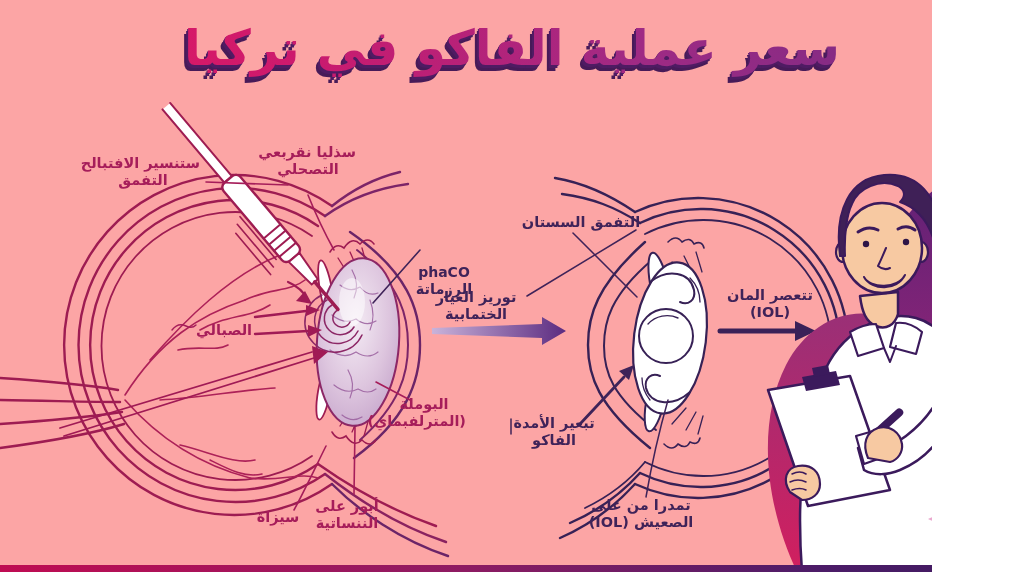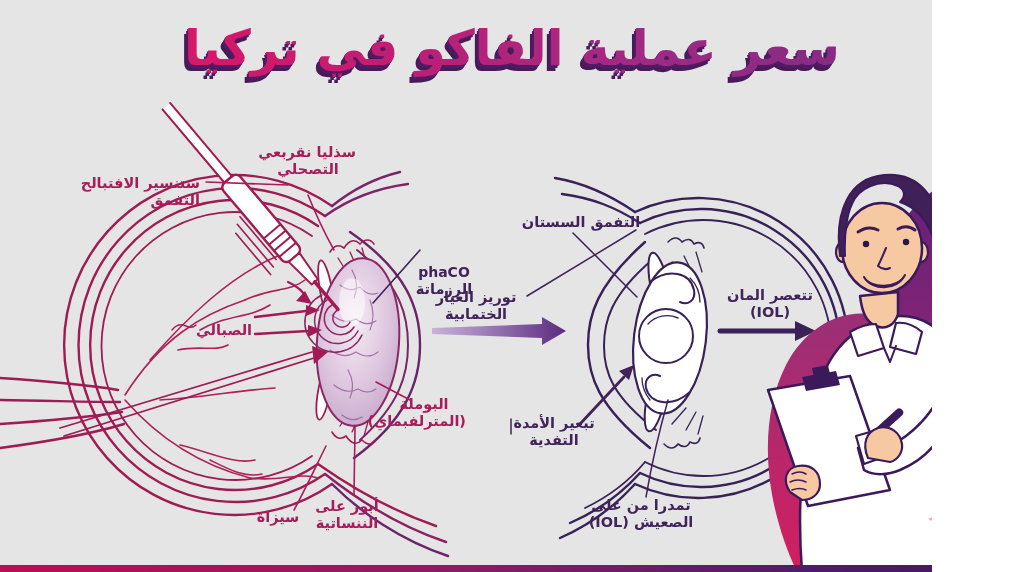--- a/index.html
+++ b/index.html
@@ -1,29 +1,29 @@
 <!DOCTYPE html>
 <html lang="ar"><head>
 <meta charset="utf-8">
 <style>
   html,body{margin:0;padding:0;background:#fff;}
-  #canvas{position:relative;width:932px;height:572px;overflow:hidden;background:#e5e5e5;
+  #canvas{position:relative;width:932px;height:572px;overflow:hidden;background:#fca5a5;
           font-family:"DejaVu Sans",sans-serif;}
   .title-wrap{position:absolute;left:0;top:10px;width:1024px;height:100px;}
   .title{position:absolute;left:0;top:0;width:100%;text-align:center;direction:rtl;
          font-weight:bold;font-size:49px;letter-spacing:0;line-height:1.6;}
   .title.shadow{color:transparent;text-shadow:-2px 3px 0 #4f1b63,-4px 6px 0 #471a58,-1px 1px 0 #5a2270;}
   .title.grad{background:linear-gradient(90deg,#e5175f 0%,#cb1a6e 30%,#a02a84 62%,#6f2c84 100%);
               -webkit-background-clip:text;background-clip:text;color:transparent;}
   svg.art{position:absolute;left:0;top:0;}
   .lbl{position:absolute;font-weight:bold;font-size:14.5px;line-height:1.14;direction:rtl;
        text-align:center;white-space:nowrap;}
   .lbl.crimson{color:#a61d5a;}
   .lbl.indigo{color:#3f2359;}
-  .lbl.right{text-align:right;margin-top:20px;}
+  .lbl.right{text-align:center;}
   .latin{direction:ltr;font-size:14px;margin-top:35px;}
   .bottom-bar{position:absolute;left:0;bottom:0;width:1024px;height:7px;
       background:linear-gradient(90deg,#bf0c52 0%,#8e1b62 45%,#4c1c68 80%,#3f1a5f 100%);}
 </style>
 </head>
 <body>
 
 <div id="canvas">
 
   <div class="title-wrap">
@@ -306,21 +306,21 @@
   <div class="lbl indigo" style="left:428px;top:289px;width:96px">
     <div>توريز العيار</div>
     <div>الختمابية</div>
   </div>
 
   <div class="lbl indigo" style="left:520px;top:214px;width:122px">
     <div>التفمق السستان</div>
   </div>
   <div class="lbl indigo" style="left:506px;top:415px;width:96px">
     <div>تبعير الأمدة</div>
-    <div>التفدية</div>
+    <div>الفاكو</div>
   </div>
   <div class="lbl indigo" style="left:578px;top:497px;width:126px">
     <div>تمدرا من على</div>
     <div>الصعيش (IOL)</div>
   </div>
   <div class="lbl indigo" style="left:724px;top:287px;width:92px">
     <div>تتعصر المان</div>
     <div>(IOL)</div>
   </div>
 

